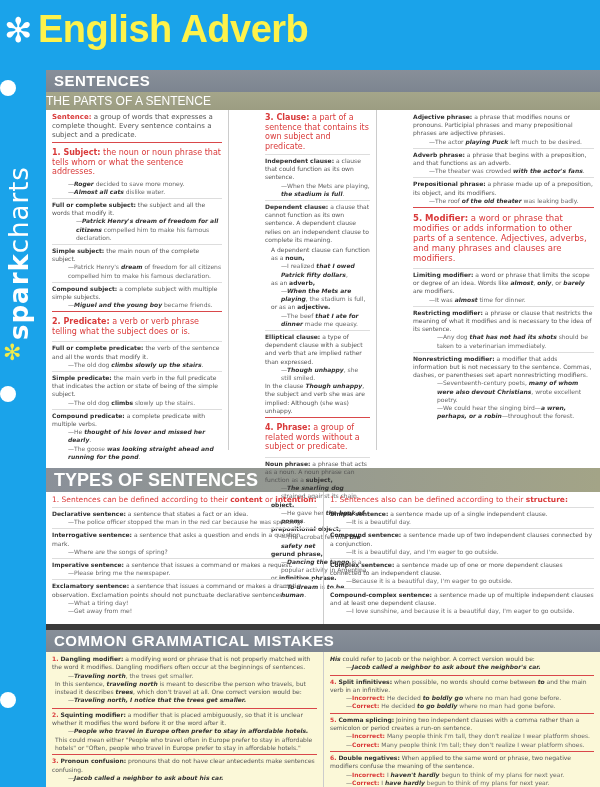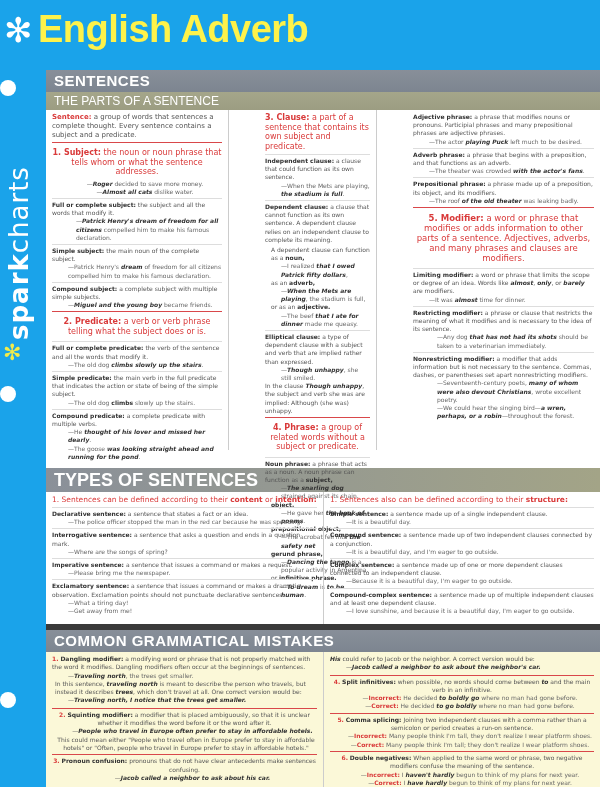--- a/index.html
+++ b/index.html
@@ -10,30 +10,30 @@
   .hole { position: absolute; left: 0px; width: 16px; height: 16px; border-radius: 50%; background: #fff; }
   .brand { position: absolute; left: 4px; top: 340px; transform-origin: left top; transform: rotate(-90deg); color: #fff; font-family: "DejaVu Sans", sans-serif; font-size: 26px; letter-spacing: 1px; white-space: nowrap; }
   .brand b { font-weight: bold; }
   .brand-star { position: absolute; left: 3px; top: 340px; color: #f2ec4a; font-size: 22px; font-weight: bold; }
   .title-star { position: absolute; left: 4px; top: 10px; color: #fff; font-size: 34px; font-weight: bold; }
   .title { position: absolute; left: 38px; top: 8px; color: #fef24a; font-family: "Liberation Sans", sans-serif; font-weight: bold; font-size: 38px; letter-spacing: -0.5px; }
   .content { position: absolute; left: 46px; top: 70px; width: 554px; height: 771px; background: #fff; }
   .bar-dark { background: linear-gradient(#888f99, #7d8590); color: #fff; font-family: "Liberation Sans", sans-serif; font-weight: bold; letter-spacing: 0.5px; }
   .bar-olive { background: linear-gradient(#a5a68a, #9c9d82); color: #fff; font-family: "Liberation Sans", sans-serif; }
   .h1 { height: 22px; line-height: 22px; font-size: 15px; padding-left: 8px; }
-  .h2 { height: 18px; line-height: 18px; font-size: 12px; padding-left: 8px; }
+  .h2 { height: 18px; line-height: 18px; font-size: 12px; }
   .h1big { height: 24px; line-height: 24px; font-size: 18px; padding-left: 8px; font-weight: 900; }
   .cols3 { display: flex; height: 340px; }
   .col { padding: 3px 6px; font-size: 6px; line-height: 8.2px; color: #555; }
   .col + .col { border-left: 1px solid #ccc; padding-left: 36px; }
   .red { color: #d93a3a; }
   .redhead { color: #d93a3a; font-size: 8px; line-height: 9.5px; margin: 3px 0 3px; }
   .redhead b { font-weight: bold; }
   .item { border-top: 1px solid #ddd; padding: 2px 0; }
-  .item.redline { border-top: 1.5px solid #d9474a; text-align: center; }
+  .item.redline { border-top: 1.5px solid #d9474a; }
   .term { font-weight: bold; color: #333; }
   .ex { padding-left: 16px; color: #666; }
   .ex b, .ex i { color: #333; }
   .ex2 { padding-left: 24px; }
   .bi { font-weight: bold; font-style: italic; color: #333; }
   .cols2 { display: flex; }
   .ts-col { padding: 3px 6px; font-size: 6px; line-height: 8.2px; color: #555; width: 50%; }
   .ts-col + .ts-col { border-left: 1px solid #ccc; }
   .mist { background: #fbf8d8; display: flex; height: 176px; }
   .mist .ts-col { line-height: 8.3px; }
@@ -56,21 +56,21 @@
 
   <div class="content">
 
     <div class="bar-dark h1">SENTENCES</div>
     <div class="bar-olive h2">THE PARTS OF A SENTENCE</div>
     <div class="cols3">
 
       <div class="col" style="width:182px">
         <div style="font-size:7px;line-height:9px;margin-bottom:2px;">
           <b class="red">Sentence:</b>
-          <span>a group of words that sentences a complete thought. Every sentence contains a subject and a predicate.</span>
+          <span>a group of words that expresses a complete thought. Every sentence contains a subject and a predicate.</span>
         </div>
         <div class="item redline">
           <div class="redhead"><b>1. Subject:</b> <span>the noun or noun phrase that tells whom or what the sentence addresses.</span></div>
           <div class="ex">—<span class="bi">Roger</span><span> decided to save more money.</span></div>
           <div class="ex">—<span class="bi">Almost all cats</span><span> dislike water.</span></div>
         </div>
         <div class="item">
           <span class="term">Full or complete subject:</span> <span>the subject and all the words that modify it.</span>
           <div class="ex ex2">—<span class="bi">Patrick Henry's dream of freedom for all citizens</span><span> compelled him to make his famous declaration.</span></div>
         </div>

